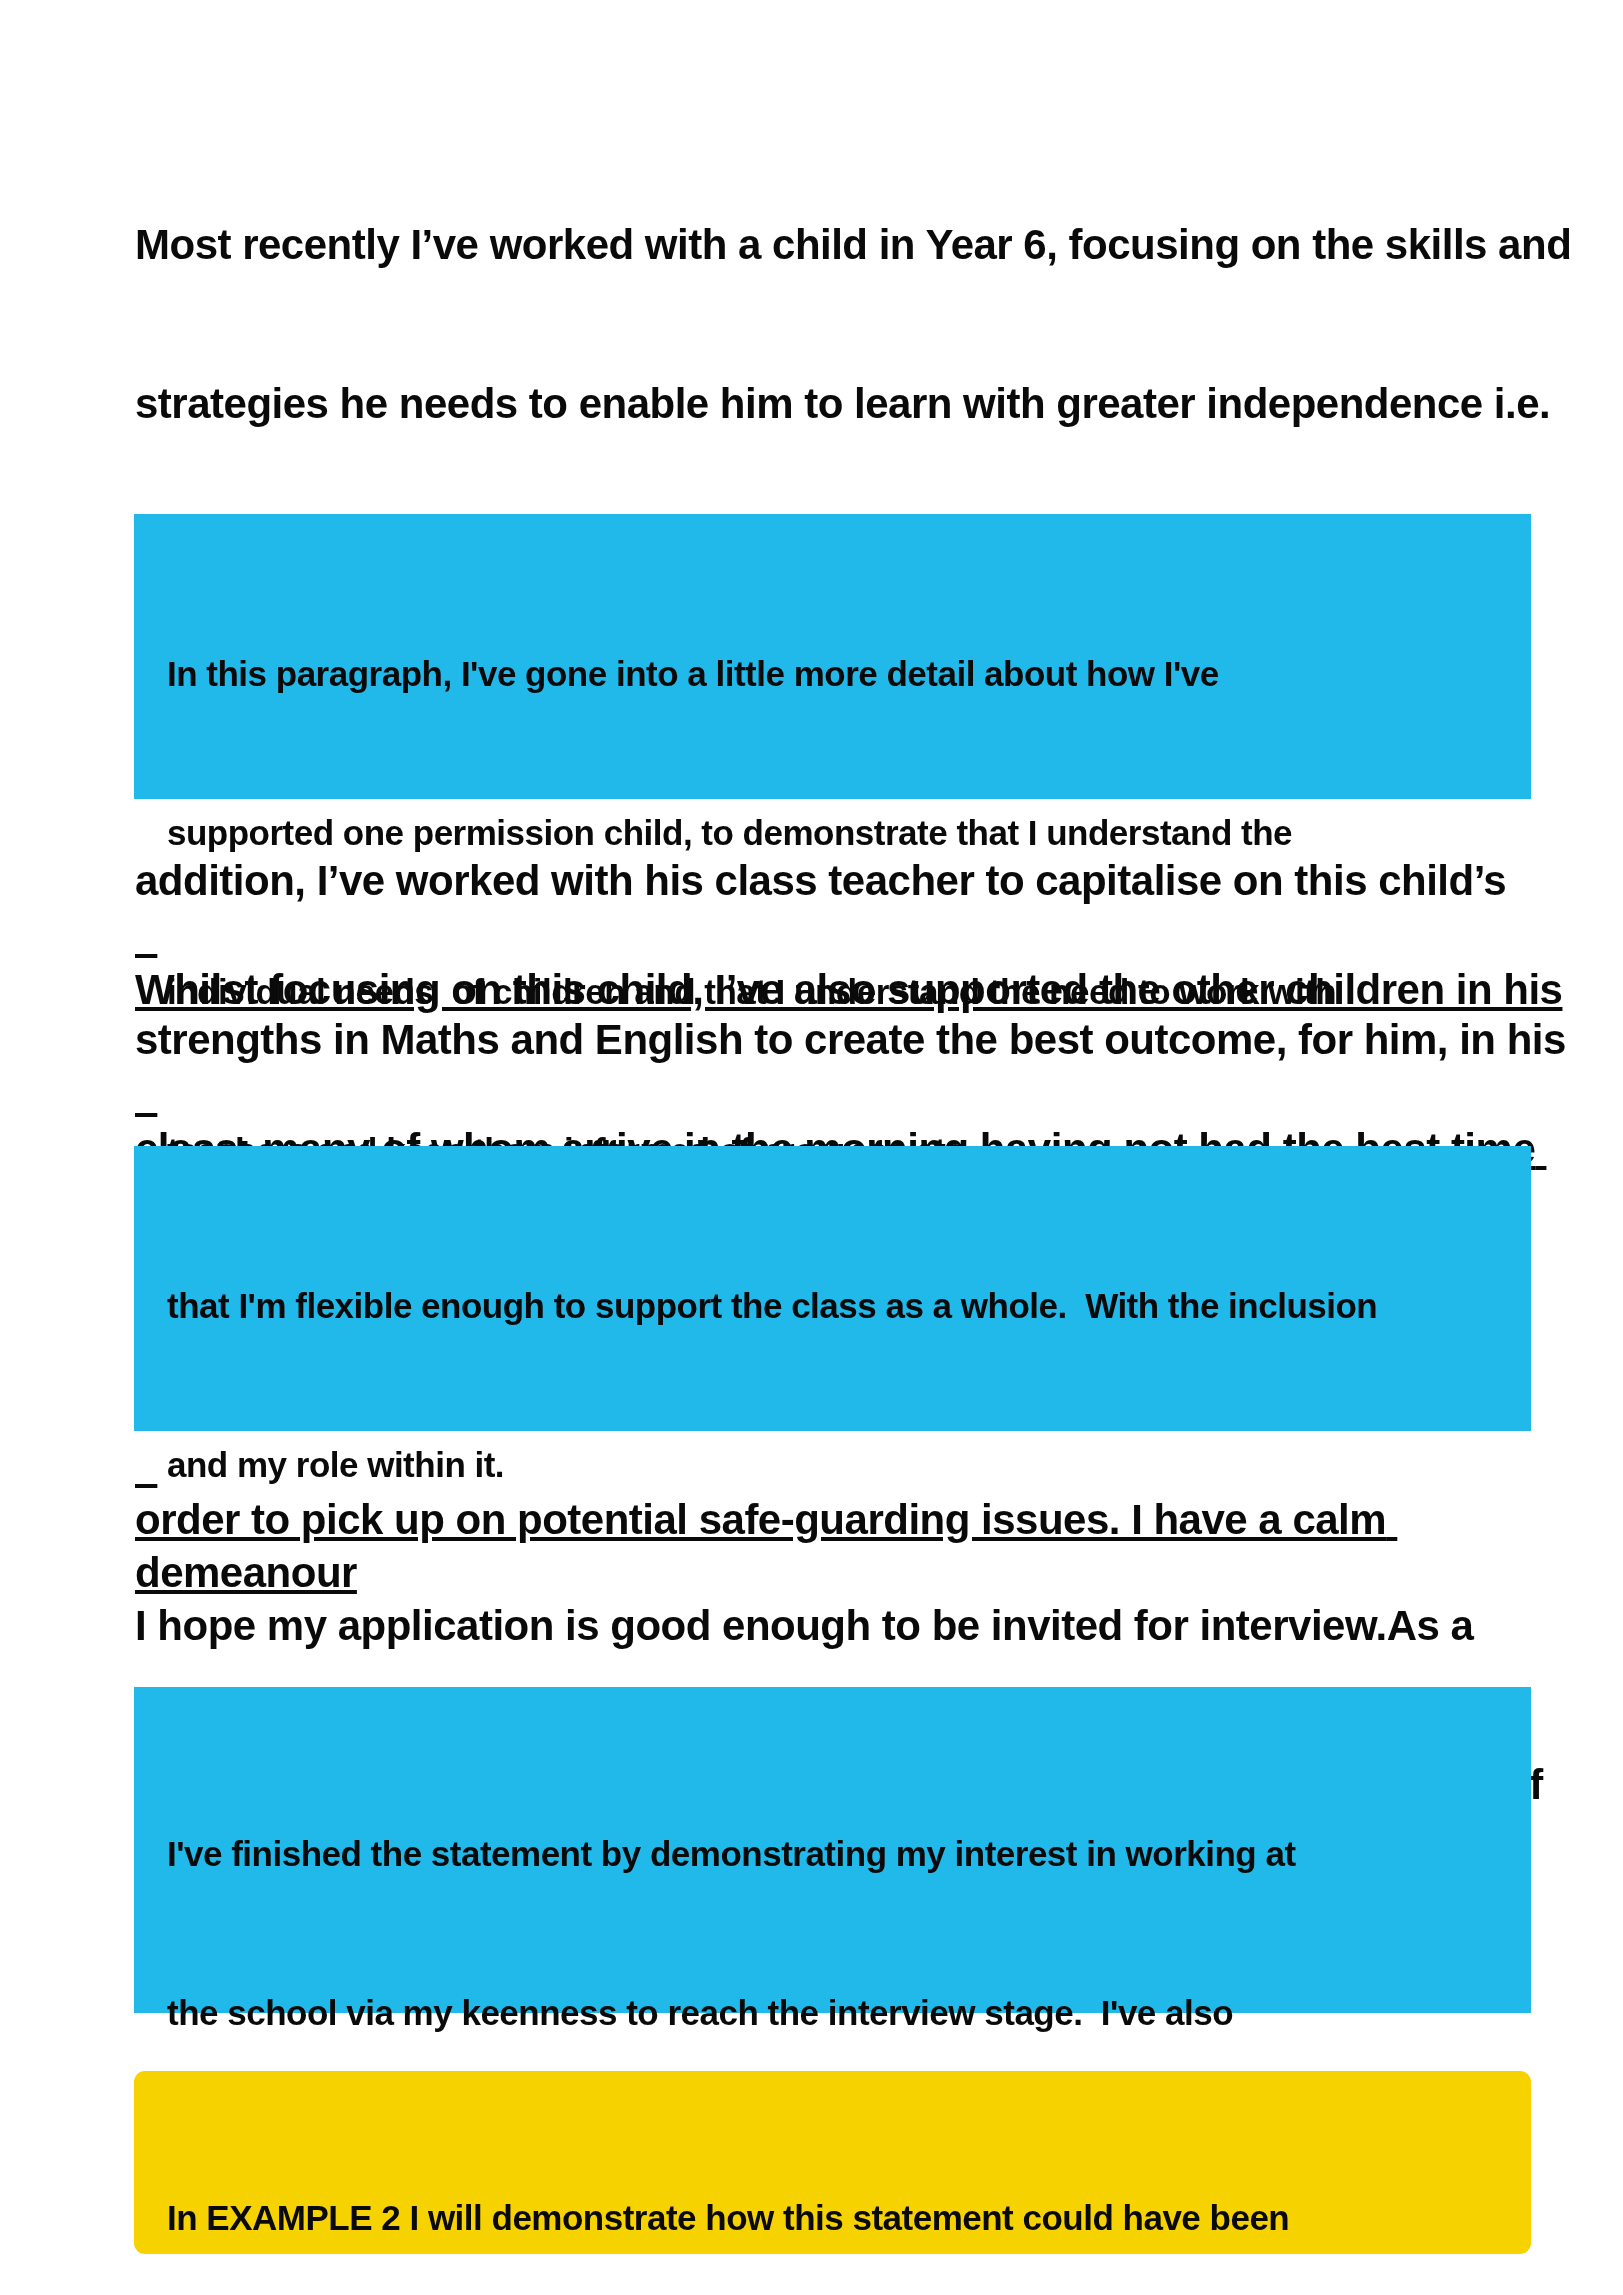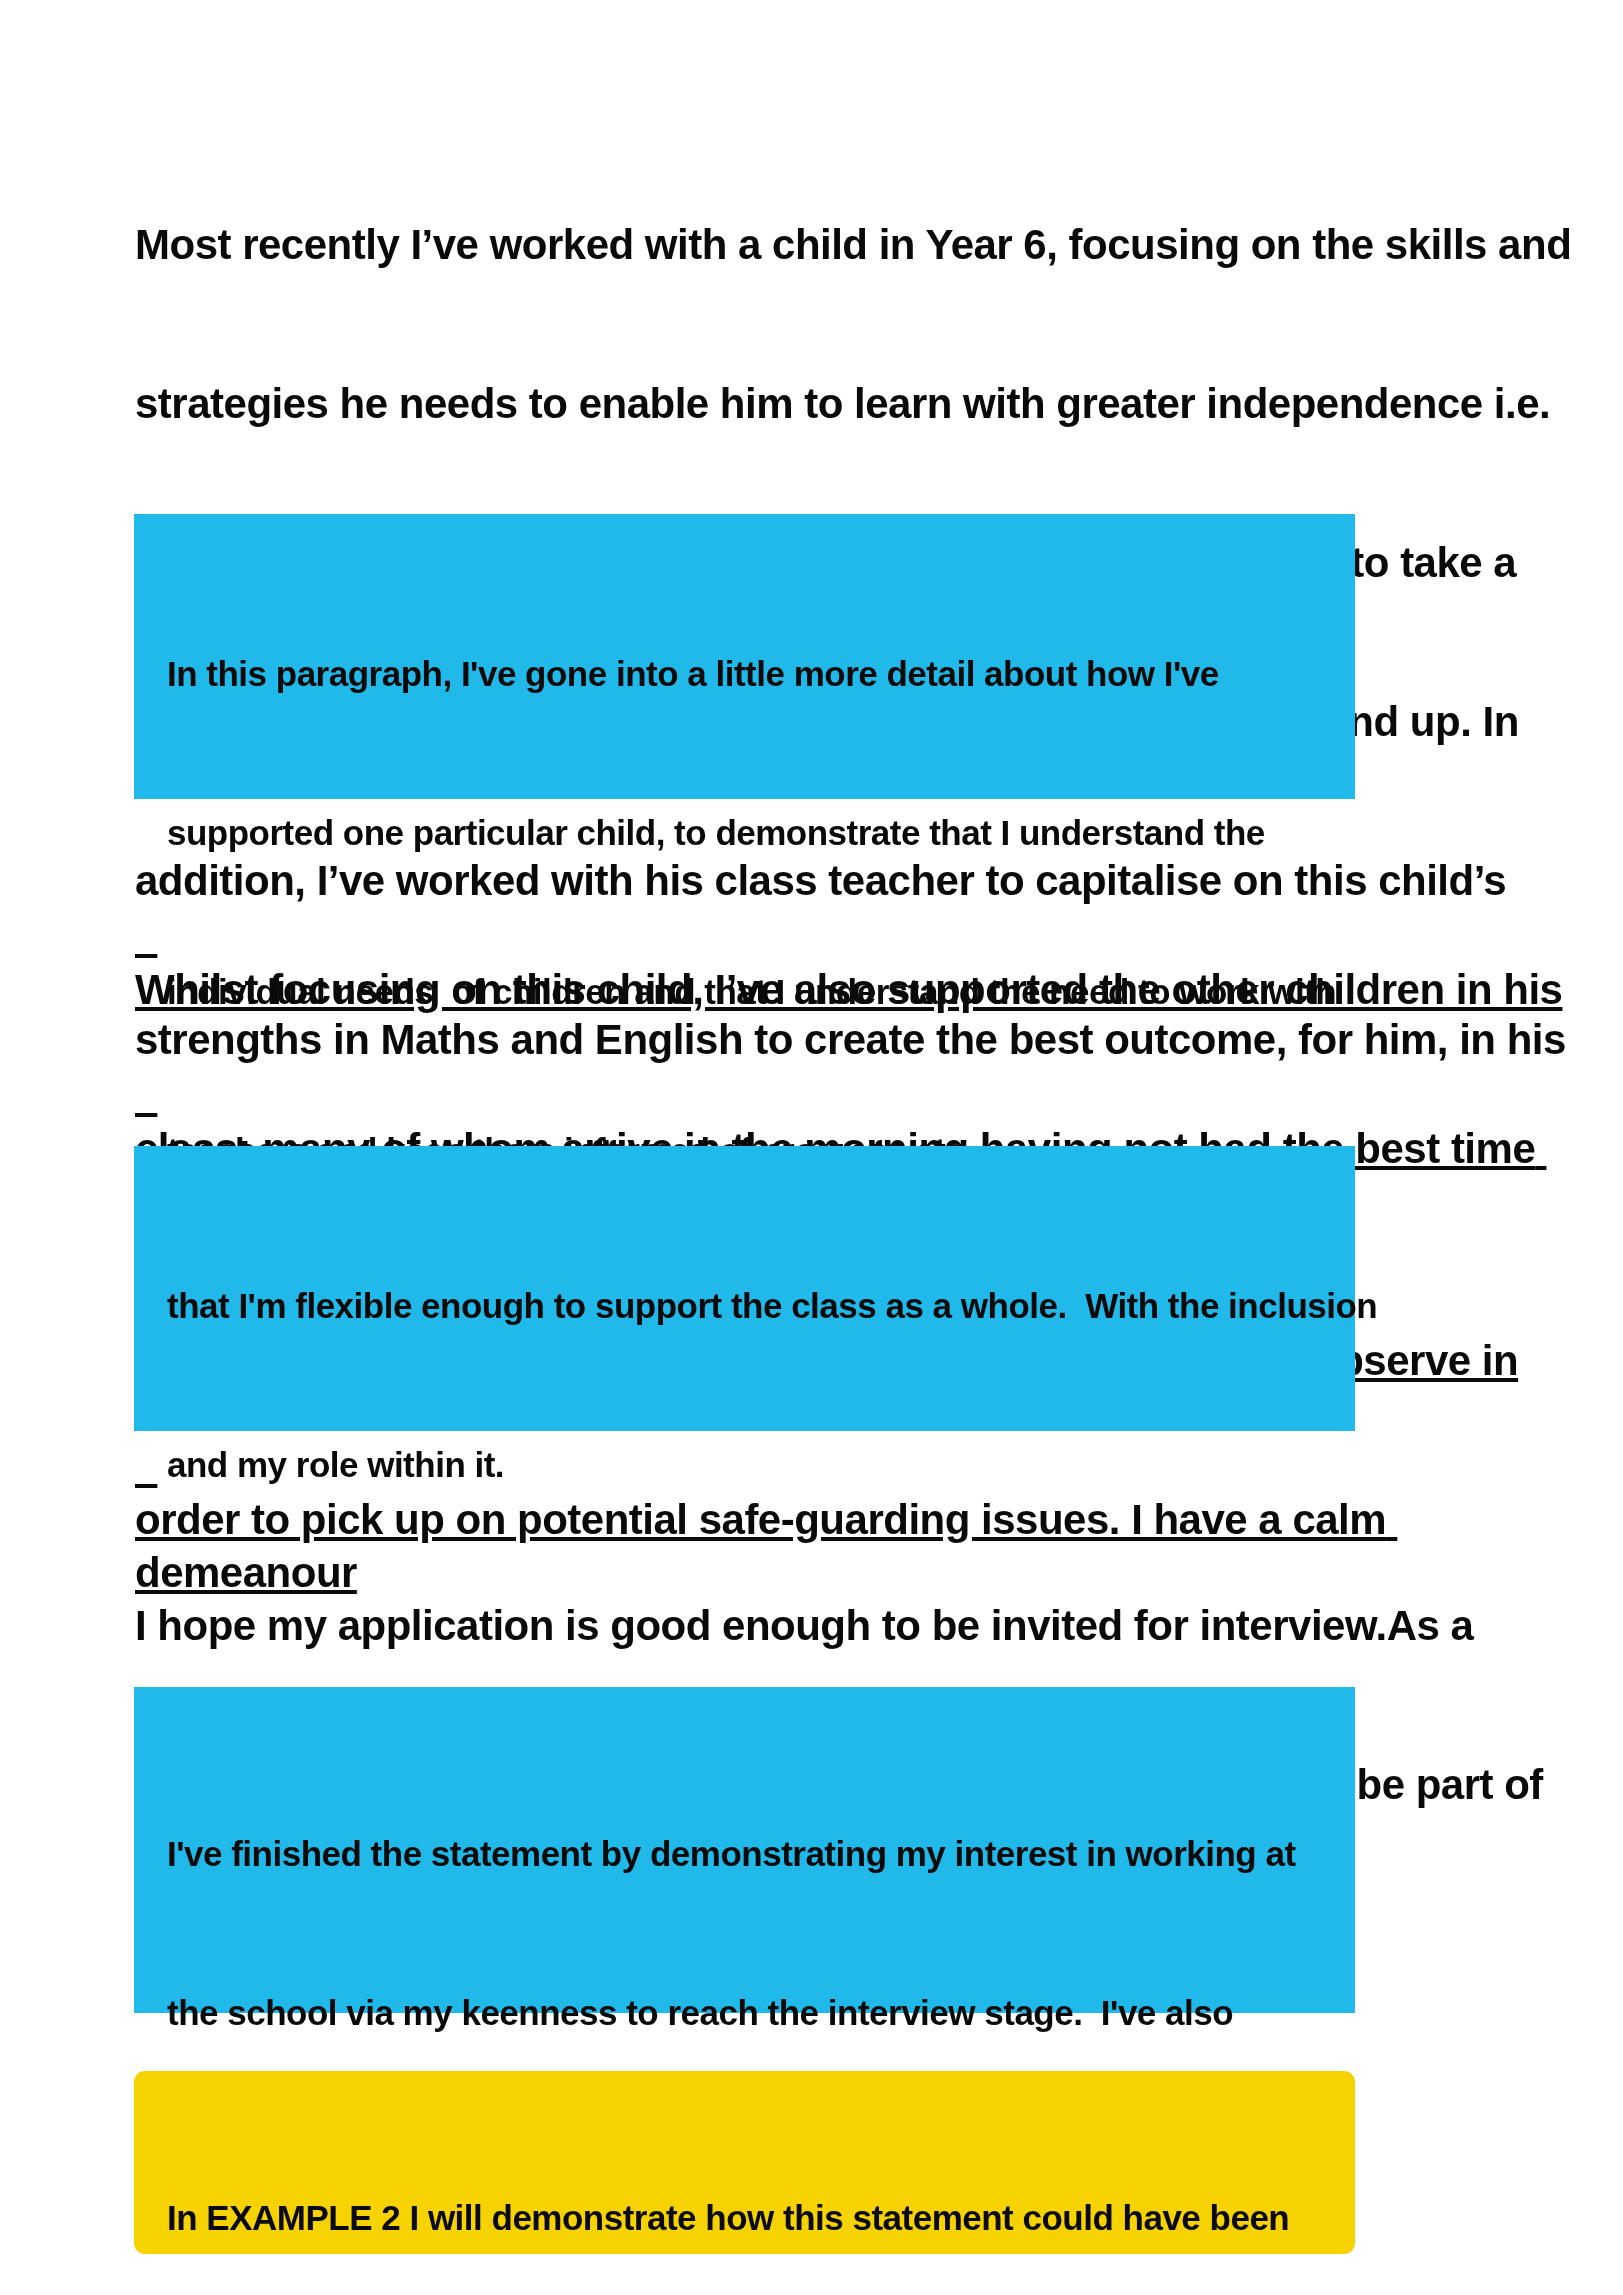--- a/index.html
+++ b/index.html
@@ -22,21 +22,21 @@
       font-size: 42px;
       font-weight: bold;
       line-height: 53px;
       letter-spacing: -0.5px;
       margin: 0;
       white-space: pre-wrap;
     }
     .box {
       position: absolute;
       left: 134px;
-      width: 1221px;
+      width: 1397px;
       box-sizing: border-box;
     }
     .box-blue { background: #21B9EA; }
     .box-yellow { background: #F6D200; border-radius: 11px; }
     .box-text {
       position: absolute;
       left: 33px;
       width: 1387px;
       font-size: 35px;
       font-weight: bold;
@@ -56,21 +56,21 @@
   <span class="line">listening to the class teacher, and recognising when he needs to take a</span>
   <span class="line">break and asking permission to do so, rather than getting wound up. In</span>
   <span class="line">addition, I’ve worked with his class teacher to capitalise on this child’s</span>
   <span class="line">strengths in Maths and English to create the best outcome, for him, in his</span>
   <span class="line">SATs.</span>
 </p>
 
 <div class="box box-blue" style="top:514px; height:285px;">
   <p class="box-text" style="top:27px;">
     <span class="line">In this paragraph, I've gone into a little more detail about how I've</span>
-    <span class="line">supported one particular child, to demonstrate that I understand the</span>
+    <span class="line">supported one permission child, to demonstrate that I understand the</span>
     <span class="line">individual needs  of children and that I understand the need to work with</span>
     <span class="line">teachers and keep them informed of progress etc.</span>
   </p>
 </div>
 
 <p class="para" style="top:857px;text-decoration:underline;">
   <span class="line">Whilst focusing on this child, I’ve also supported the other children in his</span>
   <span class="line">class; many of whom arrive in the morning having not had the best time at</span>
   <span class="line">home. Over the years I have acquired an ability to listen and observe in</span>
   <span class="line">order to pick up on potential safe-guarding issues. I have a calm demeanour</span>

